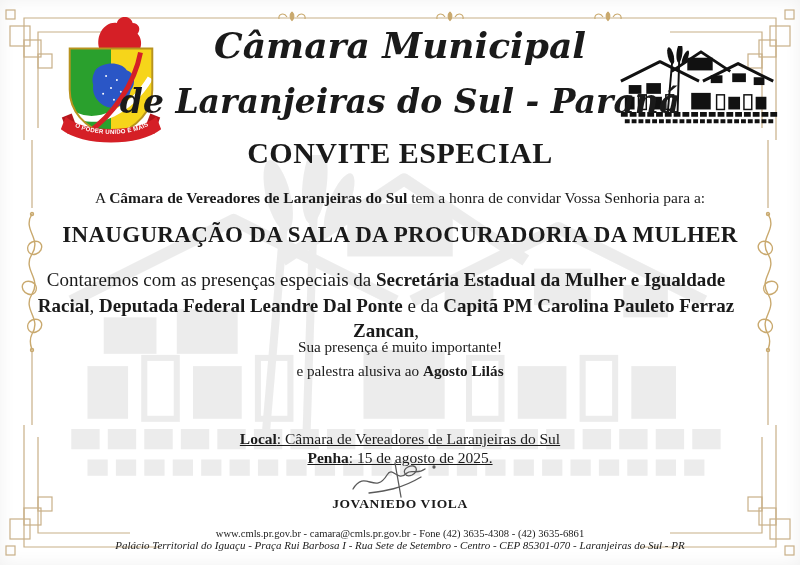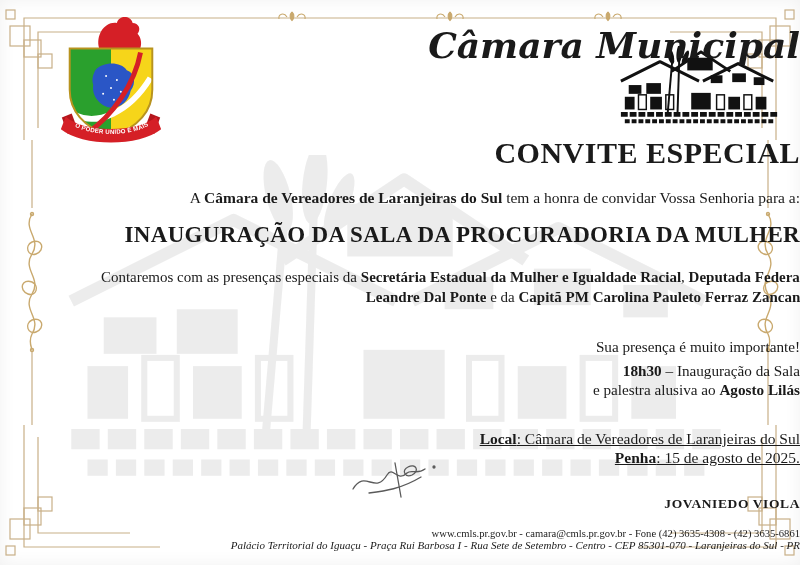--- a/index.html
+++ b/index.html
@@ -2,32 +2,32 @@
 <html lang="pt"><head>
 <meta charset="utf-8">
 <style>
   html,body{margin:0;padding:0;background:#fff;}
   .page{
     position:relative;width:800px;height:565px;overflow:hidden;
     background:#fff;color:#1a1a1a;
     font-family:"Liberation Serif","DejaVu Serif",serif;
     box-shadow:inset 0 0 18px rgba(0,0,0,.06);
   }
-  .abs{position:absolute;left:0;right:0;text-align:right;margin-left:46px;}
+  .abs{position:absolute;left:0;right:0;text-align:center;}
   svg{display:block;}
   .frame-svg{position:absolute;inset:0;pointer-events:none;}
   .watermark{position:absolute;left:55px;top:155px;opacity:.075;pointer-events:none;}
   .crest{position:absolute;left:52px;top:15px;}
   .building{position:absolute;left:617px;top:46px;}
   .script-line1{top:26px;font:bold italic 36px/1.1 "DejaVu Serif",serif;}
   .script-line2{top:84px;font:bold italic 33px/1.1 "DejaVu Serif",serif;}
   .convite{top:136px;font-weight:bold;font-size:30px;letter-spacing:.5px;}
   .intro{top:189px;font-size:15.5px;white-space:nowrap;}
   .event-title{top:222px;font-weight:bold;font-size:23px;letter-spacing:.3px;}
-  .guests{top:267px;font-size:15px;line-height:1.35;width:716px;left:42px;right:auto;}
+  .guests{top:267px;font-size:19px;line-height:1.35;width:716px;left:28px;right:auto;}
   .importance{top:338px;font-size:15.2px;}
   .schedule{top:361px;font-size:15.2px;line-height:1.27;}
   .details{top:429px;font-size:15.5px;line-height:1.24;text-decoration:underline;}
   .sig-svg{position:absolute;left:335px;top:461px;}
   .sig-name{top:496px;font-weight:bold;font-size:13.5px;letter-spacing:.6px;font-family:Liberation Serif, serif;}
   .sig-role{top:510px;font-weight:bold;font-size:13px;}
   .footer1{top:528px;font-size:10.6px;}
   .footer2{top:539px;font-size:11px;font-style:italic;}
   .b{font-weight:bold;}
 </style>
@@ -144,34 +144,34 @@
         <textPath href="#mottoPath" xlink:href="#mottoPath" startOffset="4">O PODER UNIDO É MAIS FORTE</textPath>
       </text>
     </g>
   </svg>
 
   <svg class="building" width="166" height="83" viewBox="0 0 170 85">
     <use href="#bld" xlink:href="#bld"></use>
   </svg>
 
   <div class="abs script-line1">Câmara Municipal</div>
+  <div class="abs script-line2">de Laranjeiras do Sul - Paraná</div>
   <div class="abs convite">CONVITE ESPECIAL</div>
 
   <div class="abs intro"><span>A </span><span class="b">Câmara de Vereadores de Laranjeiras do Sul</span><span> tem a honra de convidar Vossa Senhoria para a:</span></div>
 
   <div class="abs event-title">INAUGURAÇÃO DA SALA DA PROCURADORIA DA MULHER</div>
 
   <div class="abs guests">
     <div><span>Contaremos com as presenças especiais da </span><span class="b">Secretária Estadual da Mulher e Igualdade Racial</span><span>, </span><span class="b">Deputada Federal Leandre Dal Ponte</span><span> e da </span><span class="b">Capitã PM Carolina Pauleto Ferraz Zancan</span><span>,</span></div>
   </div>
 
   <div class="abs importance">Sua presença é muito importante!</div>
 
   <div class="abs schedule">
-    <div><span class="b">18h30</span><span> – </span><span>Inauguração da Sala</span></div>
     <div><span>e palestra alusiva ao </span><span class="b">Agosto Lilás</span></div>
   </div>
 
   <div class="abs details">
     <div><span class="b">Local</span><span>: Câmara de Vereadores de Laranjeiras do Sul</span></div>
     <div><span class="b">Penha</span><span>: 15 de agosto de 2025.</span></div>
   </div>
 
   <svg class="sig-svg" width="130" height="38" viewBox="0 0 130 38">
     <g fill="none" stroke="#5a5a5a" stroke-width="1.3" stroke-linecap="round">

